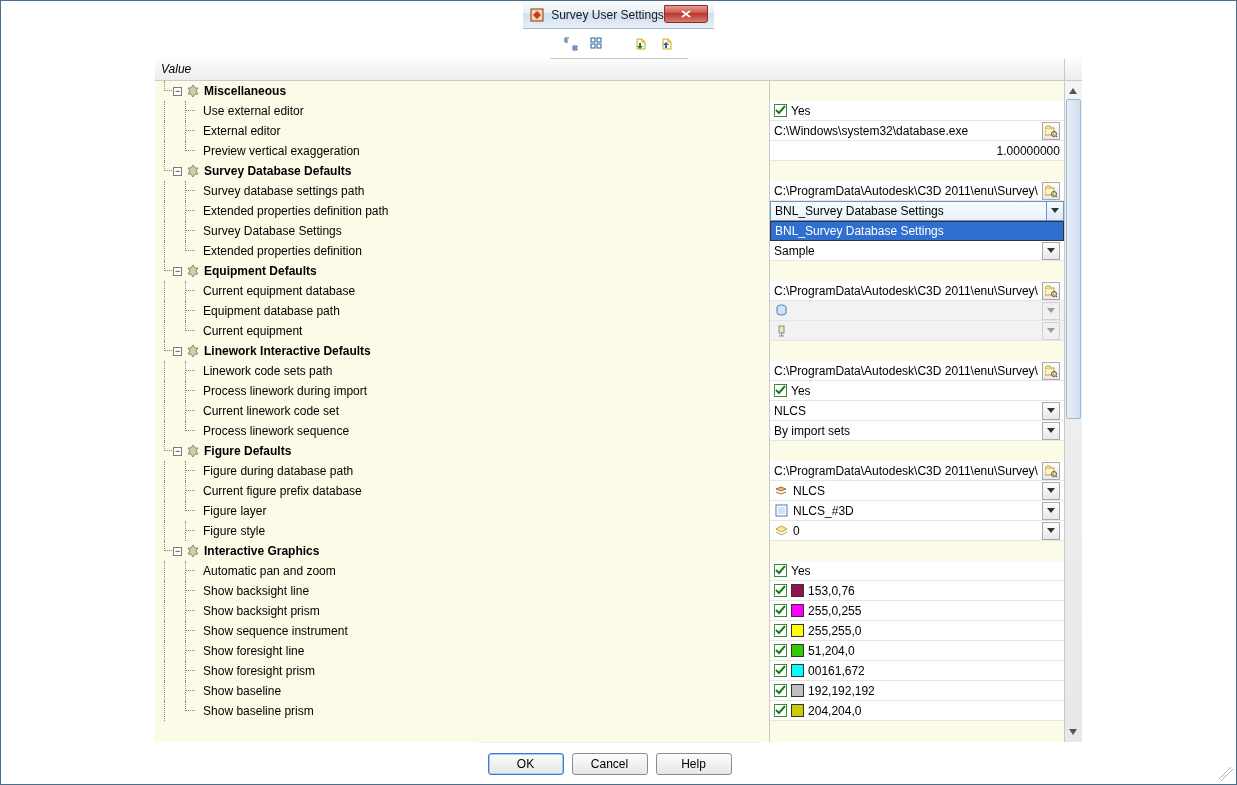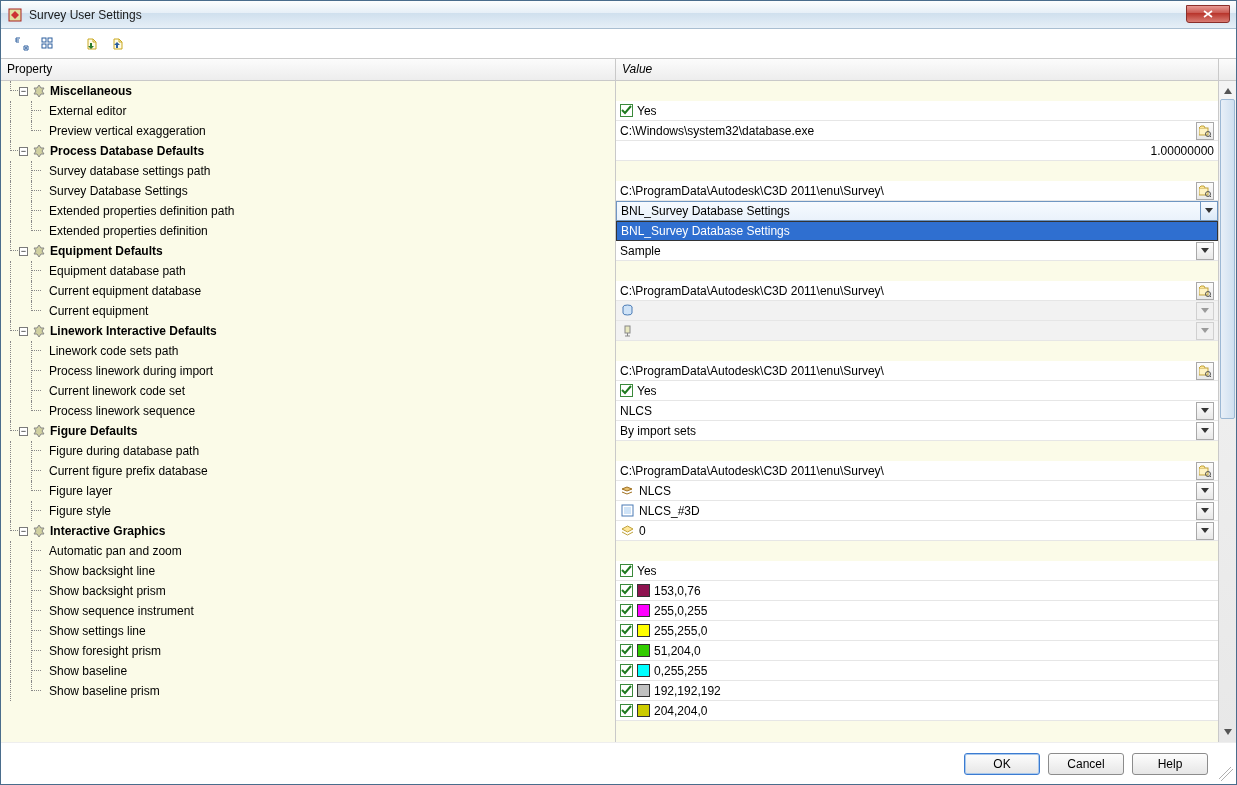--- a/index.html
+++ b/index.html
@@ -10,20 +10,21 @@
     background: #fff;
     height: 100%;
   }
   .window {
     width: 1237px; height: 785px;
     border: 1px solid #4a6d8c;
     box-shadow: 0 0 8px rgba(0,0,0,.2);
     display: flex; flex-direction: column;
     background: #fff;
     position: relative;
+    align-items: center;
   }
   
   .titlebar {
     height: 28px;
     background: linear-gradient(#fdfefe, #e6eff7 45%, #d0e0ee 46%, #e6eff7);
     border-bottom: 1px solid #a9bed1;
     display: flex; align-items: center;
     padding: 0 6px;
   }
   .titlebar .app-icon {
@@ -296,21 +297,20 @@
       <svg width="16" height="16" viewBox="0 0 16 16">
           <path d="M4 3h5l3 3v7H4z" fill="#fffbe6" stroke="#c9a923"></path>
           <path d="M9 3v3h3" fill="none" stroke="#c9a923"></path>
           <path d="M7 6l3 3h-2v3H6v-3H4z" fill="#2c5f9e"></path>
         </svg>
     </div>
   </div>
 
   <div class="content">
     <div class="grid-header">
-      <div class="col-prop">Property</div>
       <div class="col-val">Value</div>
       <div class="col-scroll"></div>
     </div>
 
     <div class="grid-body">
 
       <div class="tree-col" id="tree-col">
           <div class="row group">
     <div class="indent-guides" style="width:18px;">
       <div class="vline" style="left:9px;top:0;height:10px;"></div>
@@ -323,20 +323,28 @@
               </svg>
             </span>
             <span class="label">Miscellaneous</span>
   </div>
           <div class="row ">
     <div class="indent-guides" style="width:48px;">
       <div class="vline" style="left:9px;top:0;height:20px;"></div>
       <div class="vline" style="left:30px;top:0;height:20px;"></div>
       <div class="connector" style="left:30px;top:0;"></div>
     </div>
+            <span class="label">Use external editor</span>
+  </div>
+          <div class="row ">
+    <div class="indent-guides" style="width:48px;">
+      <div class="vline" style="left:9px;top:0;height:20px;"></div>
+      <div class="vline" style="left:30px;top:0;height:20px;"></div>
+      <div class="connector" style="left:30px;top:0;"></div>
+    </div>
             <span class="label">External editor</span>
   </div>
           <div class="row ">
     <div class="indent-guides" style="width:48px;">
       <div class="vline" style="left:9px;top:0;height:20px;"></div>
       <div class="vline" style="left:30px;top:0;height:10px;"></div>
       <div class="connector" style="left:30px;top:0;"></div>
     </div>
             <span class="label">Preview vertical exaggeration</span>
   </div>
@@ -344,45 +352,45 @@
     <div class="indent-guides" style="width:18px;">
       <div class="vline" style="left:9px;top:0;height:10px;"></div>
       <div class="connector" style="left:9px;top:0;"></div>
       </div>
             <div class="expander">−</div>
             <span class="grp-icon">
               <svg width="14" height="14" viewBox="0 0 14 14">
                 <path d="M7 1l2 3h3l-2 3 2 3h-3l-2 3-2-3H2l2-3-2-3h3z" fill="#d0d0a0" stroke="#888"></path>
               </svg>
             </span>
-            <span class="label">Process Database Defaults</span>
+            <span class="label">Survey Database Defaults</span>
   </div>
           <div class="row ">
     <div class="indent-guides" style="width:48px;">
       <div class="vline" style="left:9px;top:0;height:20px;"></div>
       <div class="vline" style="left:30px;top:0;height:20px;"></div>
       <div class="connector" style="left:30px;top:0;"></div>
     </div>
             <span class="label">Survey database settings path</span>
   </div>
           <div class="row ">
     <div class="indent-guides" style="width:48px;">
       <div class="vline" style="left:9px;top:0;height:20px;"></div>
       <div class="vline" style="left:30px;top:0;height:20px;"></div>
       <div class="connector" style="left:30px;top:0;"></div>
     </div>
+            <span class="label">Extended properties definition path</span>
+  </div>
+          <div class="row ">
+    <div class="indent-guides" style="width:48px;">
+      <div class="vline" style="left:9px;top:0;height:20px;"></div>
+      <div class="vline" style="left:30px;top:0;height:20px;"></div>
+      <div class="connector" style="left:30px;top:0;"></div>
+    </div>
             <span class="label">Survey Database Settings</span>
-  </div>
-          <div class="row ">
-    <div class="indent-guides" style="width:48px;">
-      <div class="vline" style="left:9px;top:0;height:20px;"></div>
-      <div class="vline" style="left:30px;top:0;height:20px;"></div>
-      <div class="connector" style="left:30px;top:0;"></div>
-    </div>
-            <span class="label">Extended properties definition path</span>
   </div>
           <div class="row ">
     <div class="indent-guides" style="width:48px;">
       <div class="vline" style="left:9px;top:0;height:20px;"></div>
       <div class="vline" style="left:30px;top:0;height:10px;"></div>
       <div class="connector" style="left:30px;top:0;"></div>
     </div>
             <span class="label">Extended properties definition</span>
   </div>
           <div class="row group">
@@ -397,29 +405,29 @@
               </svg>
             </span>
             <span class="label">Equipment Defaults</span>
   </div>
           <div class="row ">
     <div class="indent-guides" style="width:48px;">
       <div class="vline" style="left:9px;top:0;height:20px;"></div>
       <div class="vline" style="left:30px;top:0;height:20px;"></div>
       <div class="connector" style="left:30px;top:0;"></div>
     </div>
+            <span class="label">Current equipment database</span>
+  </div>
+          <div class="row ">
+    <div class="indent-guides" style="width:48px;">
+      <div class="vline" style="left:9px;top:0;height:20px;"></div>
+      <div class="vline" style="left:30px;top:0;height:20px;"></div>
+      <div class="connector" style="left:30px;top:0;"></div>
+    </div>
             <span class="label">Equipment database path</span>
-  </div>
-          <div class="row ">
-    <div class="indent-guides" style="width:48px;">
-      <div class="vline" style="left:9px;top:0;height:20px;"></div>
-      <div class="vline" style="left:30px;top:0;height:20px;"></div>
-      <div class="connector" style="left:30px;top:0;"></div>
-    </div>
-            <span class="label">Current equipment database</span>
   </div>
           <div class="row ">
     <div class="indent-guides" style="width:48px;">
       <div class="vline" style="left:9px;top:0;height:20px;"></div>
       <div class="vline" style="left:30px;top:0;height:10px;"></div>
       <div class="connector" style="left:30px;top:0;"></div>
     </div>
             <span class="label">Current equipment</span>
   </div>
           <div class="row group">
@@ -556,21 +564,21 @@
       <div class="connector" style="left:30px;top:0;"></div>
     </div>
             <span class="label">Show sequence instrument</span>
   </div>
           <div class="row ">
     <div class="indent-guides" style="width:48px;">
       <div class="vline" style="left:9px;top:0;height:20px;"></div>
       <div class="vline" style="left:30px;top:0;height:20px;"></div>
       <div class="connector" style="left:30px;top:0;"></div>
     </div>
-            <span class="label">Show settings line</span>
+            <span class="label">Show foresight line</span>
   </div>
           <div class="row ">
     <div class="indent-guides" style="width:48px;">
       <div class="vline" style="left:9px;top:0;height:20px;"></div>
       <div class="vline" style="left:30px;top:0;height:20px;"></div>
       <div class="connector" style="left:30px;top:0;"></div>
     </div>
             <span class="label">Show foresight prism</span>
   </div>
           <div class="row ">
@@ -879,21 +887,21 @@
             </div>
           </div>
           <div class="vrow">
             <div class="vcell">
               <span class="chk">
                 <svg width="11" height="11" viewBox="0 0 11 11">
                   <path d="M1 5 L4 8 L10 1" stroke="#1e7a1e" stroke-width="2" fill="none"></path>
                 </svg>
               </span>
               <span class="swatch" style="background:#00ffff"></span>
-              <span class="txt">0,255,255</span>
+              <span class="txt">00161,672</span>
             </div>
           </div>
           <div class="vrow">
             <div class="vcell">
               <span class="chk">
                 <svg width="11" height="11" viewBox="0 0 11 11">
                   <path d="M1 5 L4 8 L10 1" stroke="#1e7a1e" stroke-width="2" fill="none"></path>
                 </svg>
               </span>
               <span class="swatch" style="background:#c0c0c0"></span>

